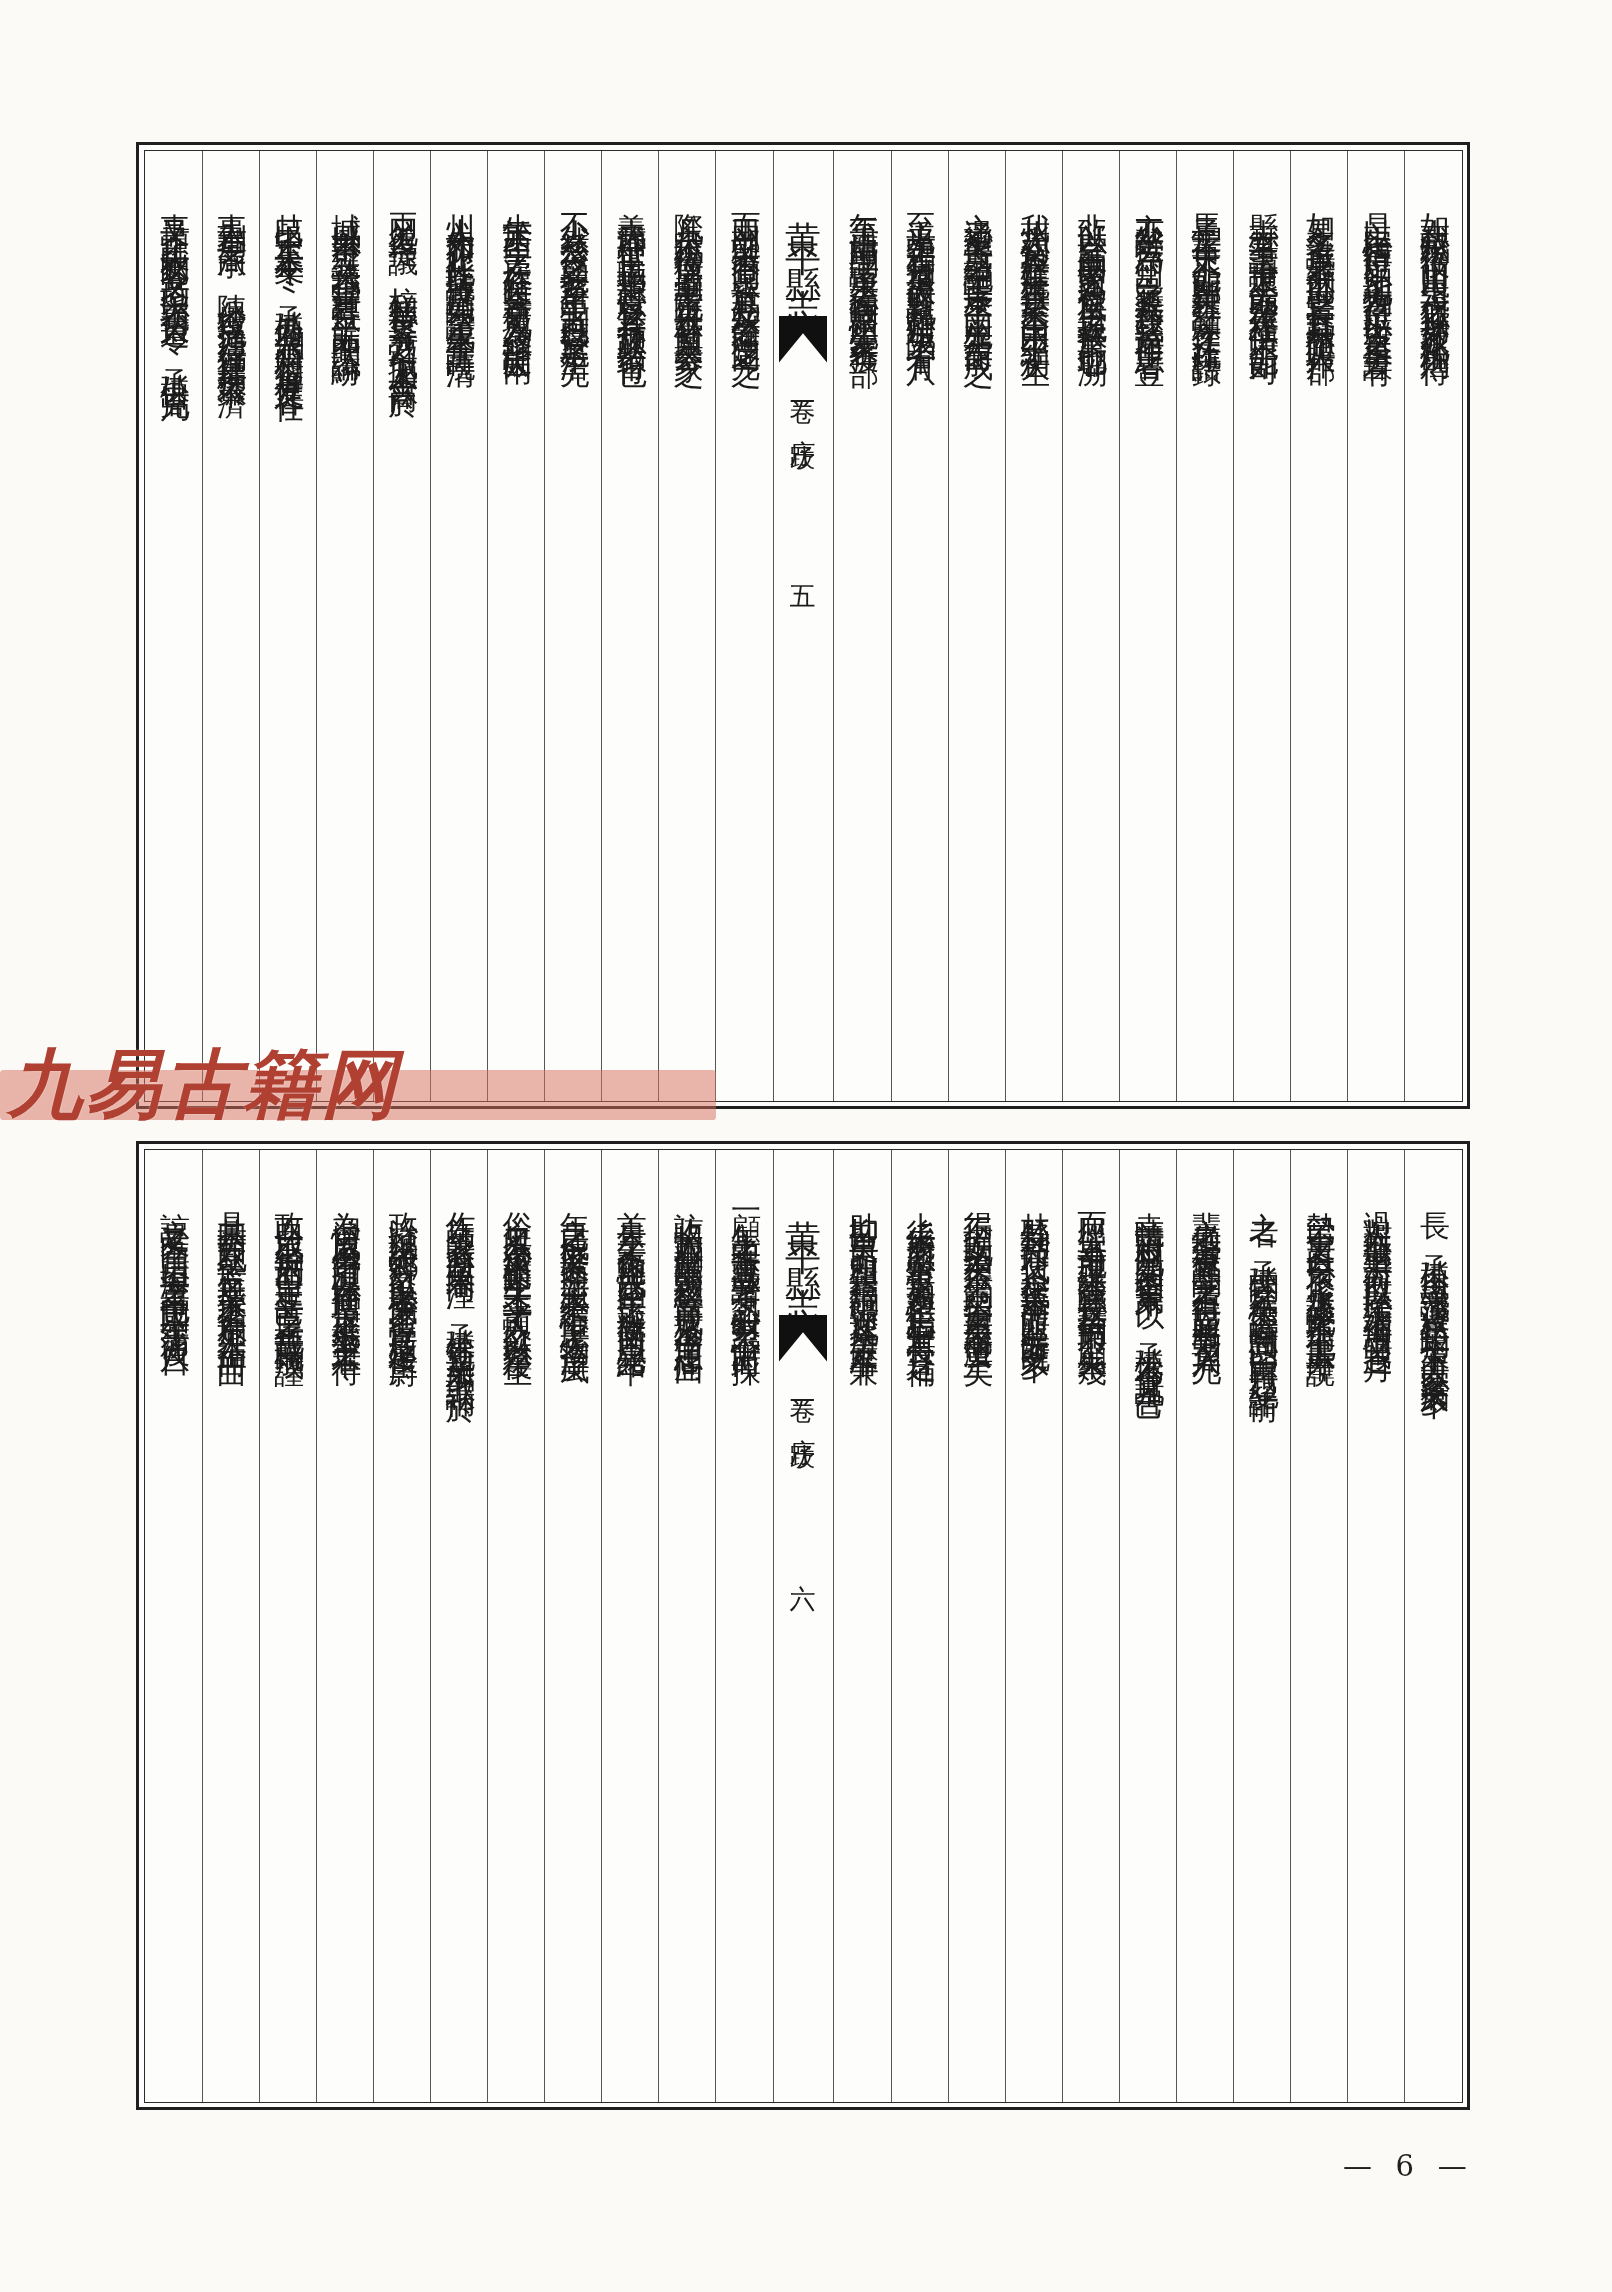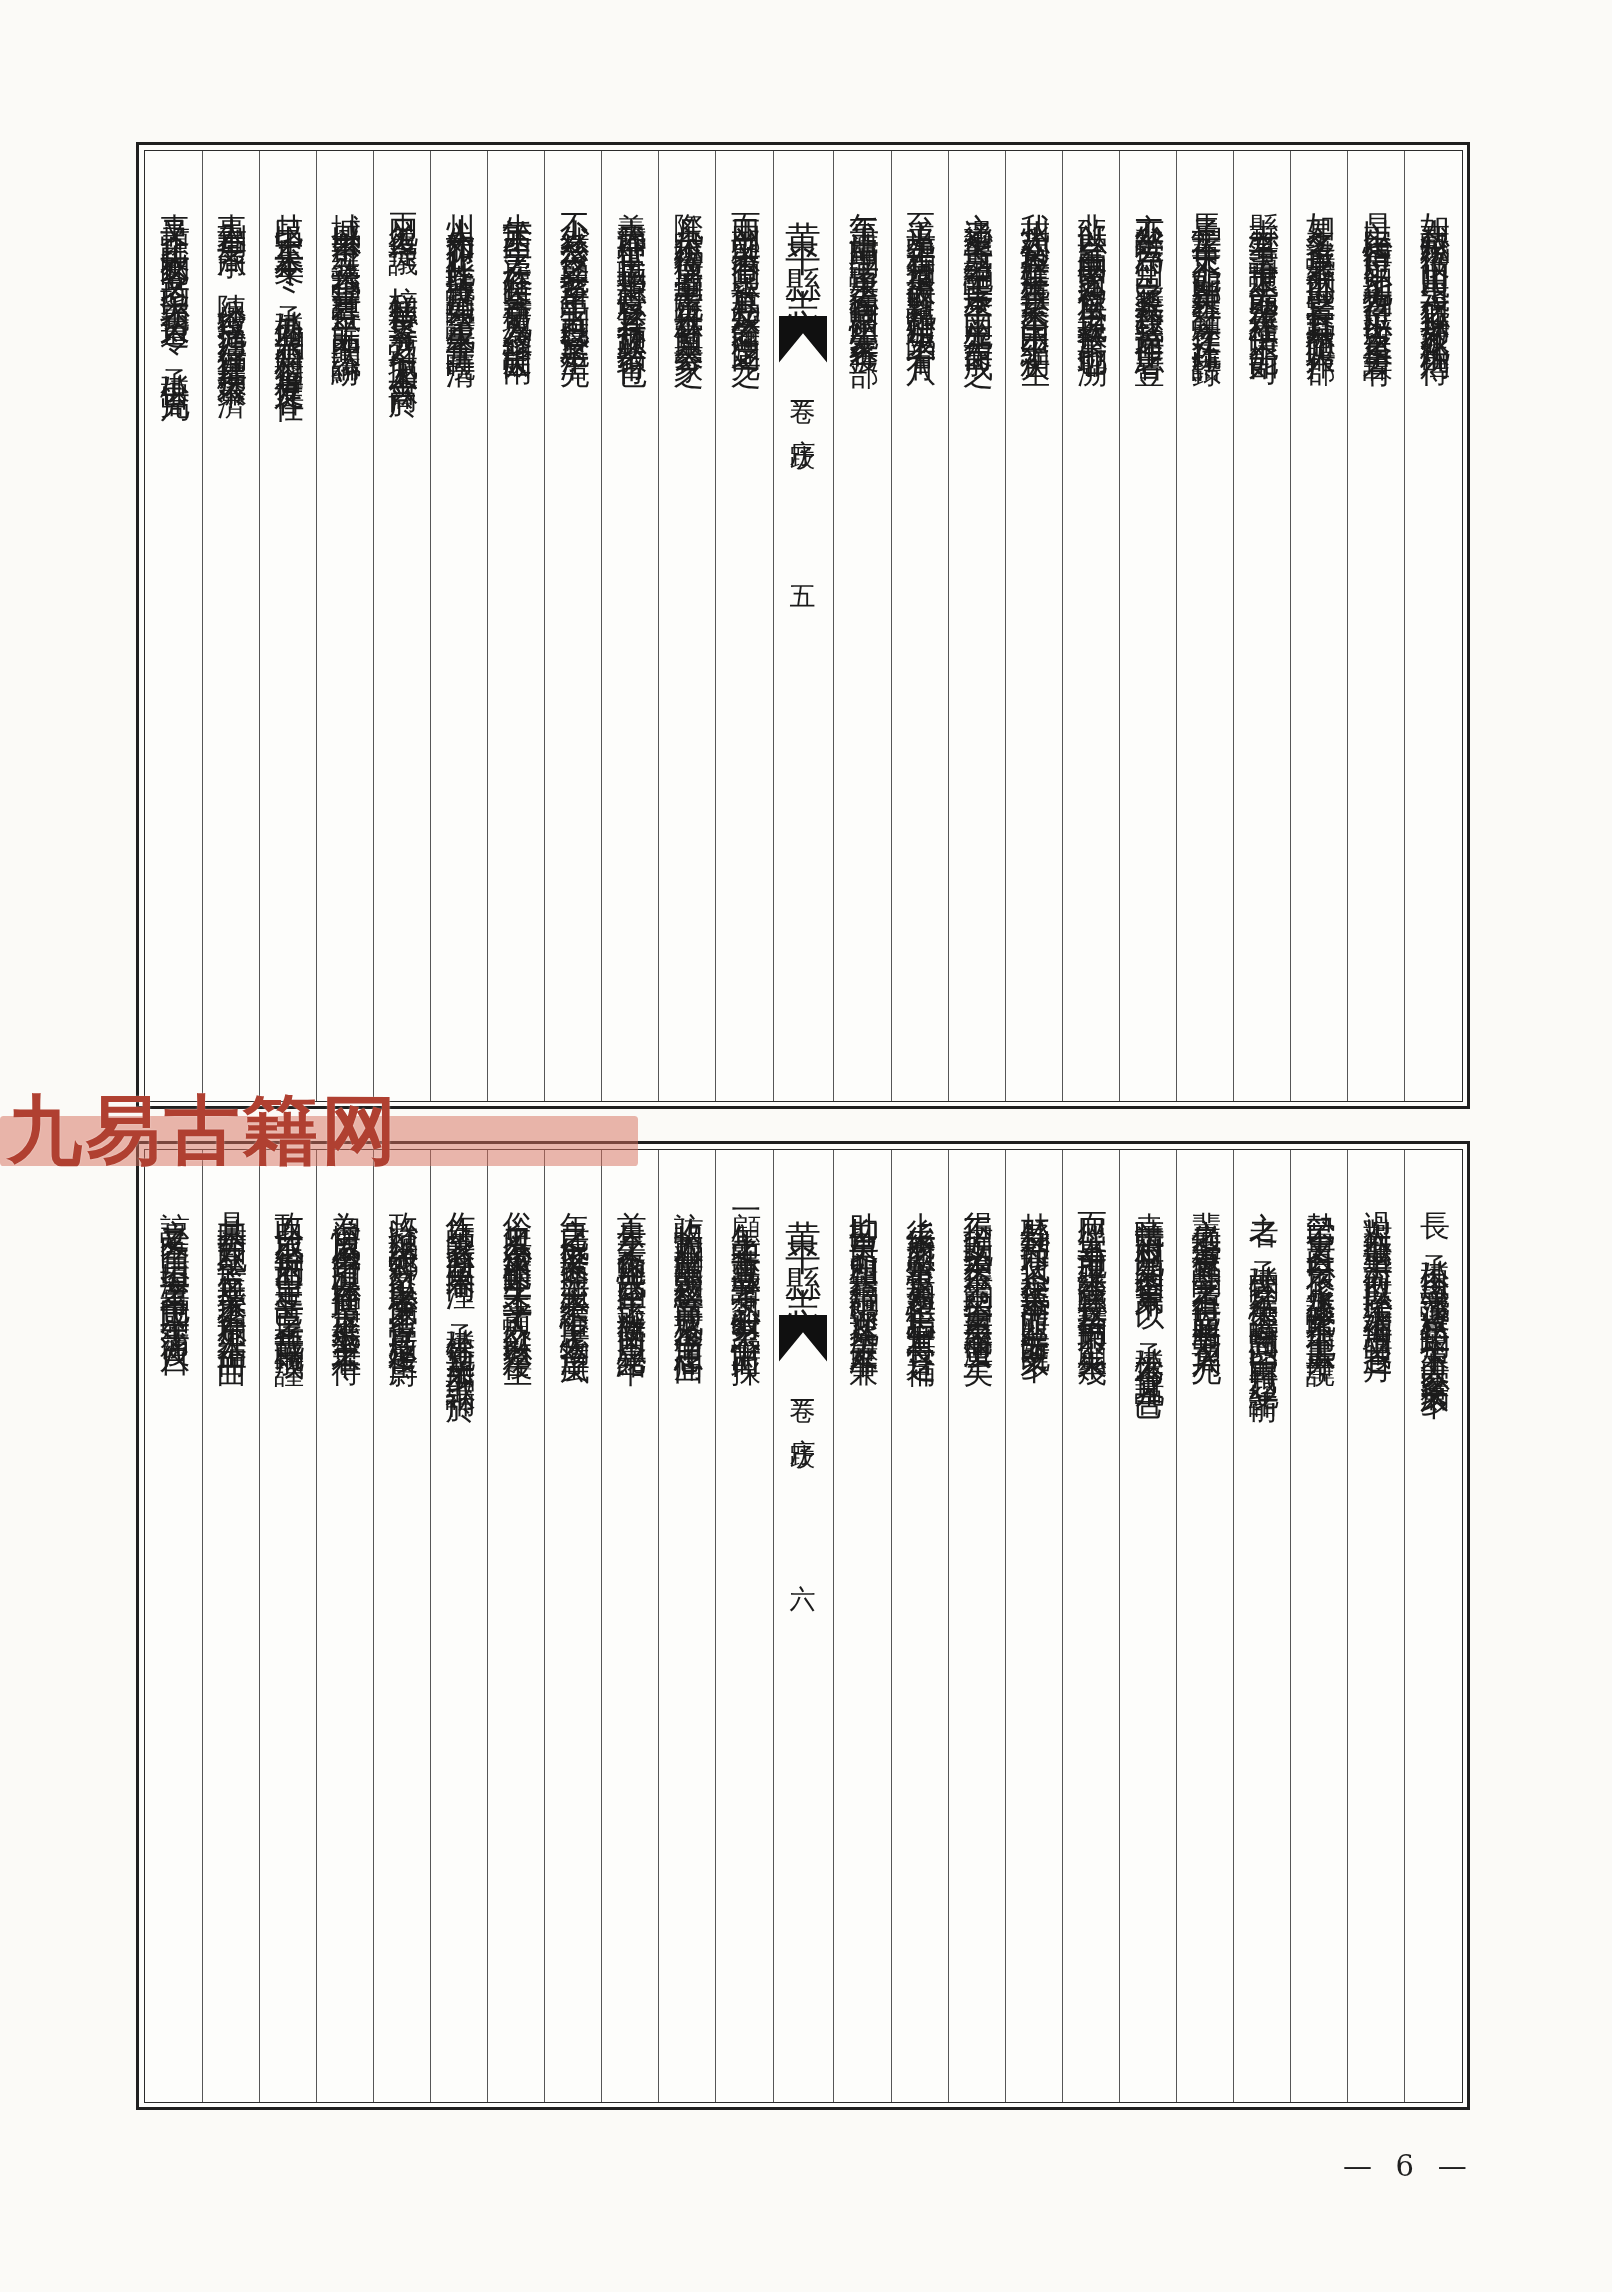--- a/index.html
+++ b/index.html
@@ -39,21 +39,21 @@
     writing-mode:vertical-rl;text-orientation:upright;
     font-size:36px;line-height:1;letter-spacing:23px;
   }
   .fishtail{
     width:48px;height:47px;background:#101010;margin-top:32px;
     clip-path:polygon(0 0,100% 0,100% 100%,50% 38%,0 100%);
   }
   .volume{writing-mode:vertical-rl;text-orientation:upright;font-size:26px;line-height:1;letter-spacing:9px;margin-top:16px;}
   .section{writing-mode:vertical-rl;text-orientation:upright;font-size:26px;line-height:1;letter-spacing:6.3px;margin-top:21.5px;}
   .folio{writing-mode:vertical-rl;text-orientation:upright;font-size:26px;line-height:1;margin-top:134px;}
-  .watermark{position:absolute;left:0;top:1091px;width:638px;height:90px;}
+  .watermark{position:absolute;left:0;top:1045px;width:716px;height:90px;font-style:italic;}
   .watermark-band{
     position:absolute;left:0;top:25px;width:100%;height:50px;
     background:rgba(213,110,91,0.5);border-radius:3.6px;
   }
   .watermark-text{
     position:absolute;left:7.2px;top:1.8px;
     font-size:75px;font-weight:bold;line-height:1;
     color:#b04031;letter-spacing:3.6px;
     text-shadow:0 0 1.8px rgba(255,255,255,0.55);
   }

